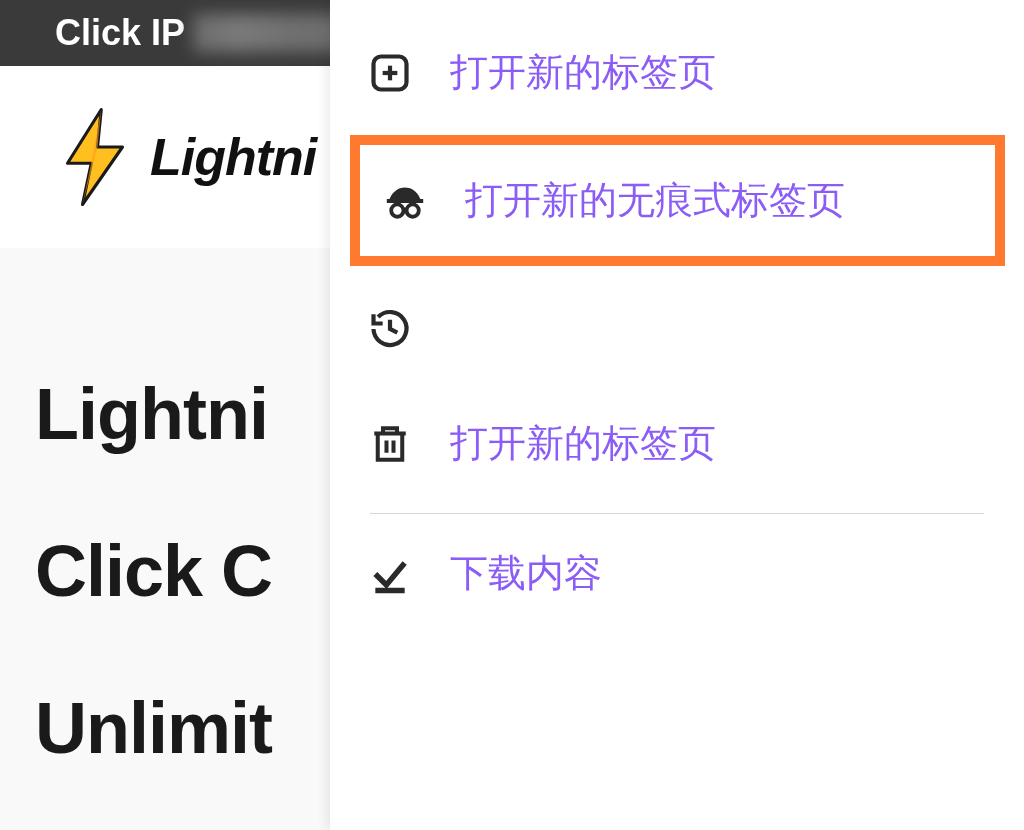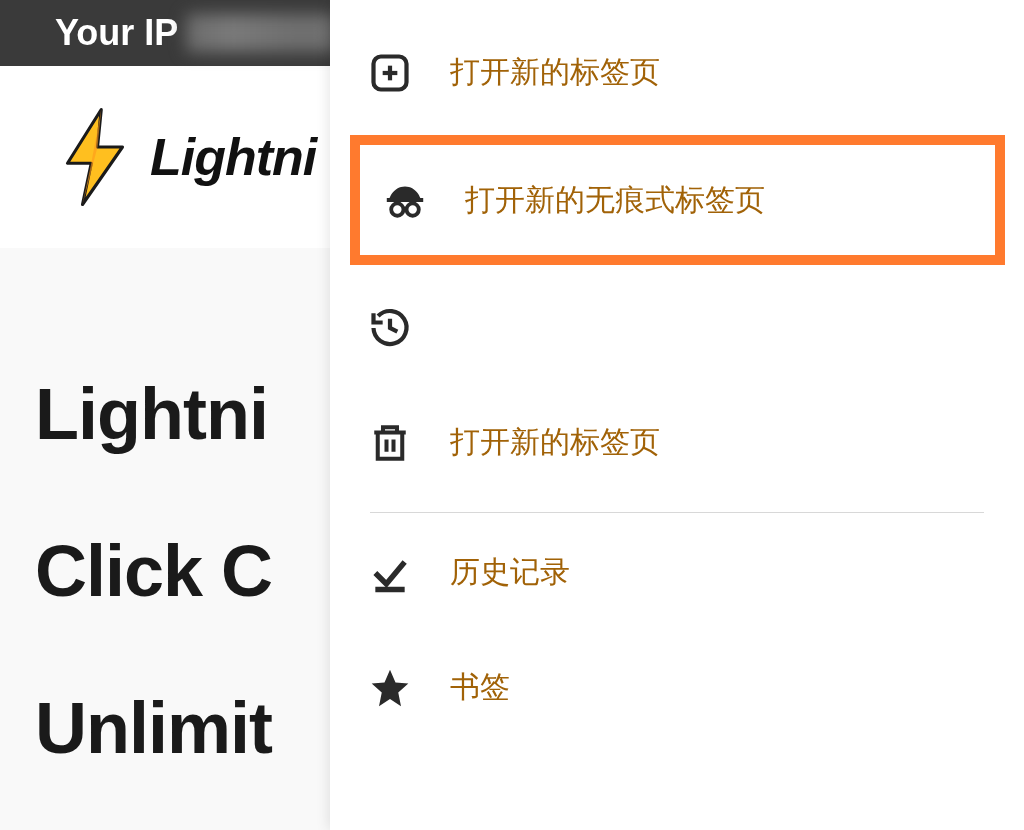--- a/index.html
+++ b/index.html
@@ -70,22 +70,22 @@
       right: 0;
       height: 830px;
       background: #fff;
       box-shadow: -2px 0 12px rgba(0,0,0,0.1);
       padding-top: 15px;
     }
     .menu-item {
       display: flex;
       align-items: center;
       padding: 25px 35px;
-      font-size: 30px;
-      color: #a16207;
+      font-size: 38px;
+      color: #8b5cf6;
       cursor: pointer;
       min-height: 115px;
     }
     .menu-item.highlighted {
       border: 10px solid #ff7a2e;
       margin: 5px 19px 5px 20px;
       padding: 30px 20px;
     }
     .menu-icon {
       width: 50px;
@@ -100,21 +100,21 @@
       height: 1px;
       background: #d8d8d8;
       margin: 12px 40px 2px 40px;
     }
     svg { display: block; }
   </style>
 </head>
 <body>
 
 <div class="top-bar">
-  <span>Your IP</span>
+  <span>Click IP</span>
   <span class="ip-blur"></span>
 </div>
 
 <div class="header-area">
   <span class="lightning-icon">
     <svg viewBox="0 0 60 80" width="80" height="100">
       <polygon points="35,2 8,45 27,45 20,78 52,32 32,32" fill="#ffbf1f" stroke="#1a1a1a" stroke-width="2.5" stroke-linejoin="round"></polygon>
       <polygon points="35,2 27,45 20,78 32,32 35,2" fill="#ff9a1a" opacity="0.6"></polygon>
     </svg>
   </span>
@@ -177,25 +177,17 @@
 
   <div class="menu-divider"></div>
 
   <div class="menu-item">
     <span class="menu-icon">
       <svg viewBox="0 0 24 24" width="44" height="44" fill="none" stroke="#2a2a2a" stroke-width="3">
         <polyline points="4,12 10,18 20,6"></polyline>
         <line x1="4" y1="21" x2="20" y2="21"></line>
       </svg>
     </span>
-    <span>历史记录</span>
+    <span>下载内容</span>
   </div>
 
-  <div class="menu-item">
-    <span class="menu-icon">
-      <svg viewBox="0 0 24 24" width="44" height="44" fill="#2a2a2a">
-        <polygon points="12,2 15,9 22,9.5 16.5,14.5 18,22 12,18 6,22 7.5,14.5 2,9.5 9,9"></polygon>
-      </svg>
-    </span>
-    <span>书签</span>
-  </div>
 
 </div>
 
 </body></html>

